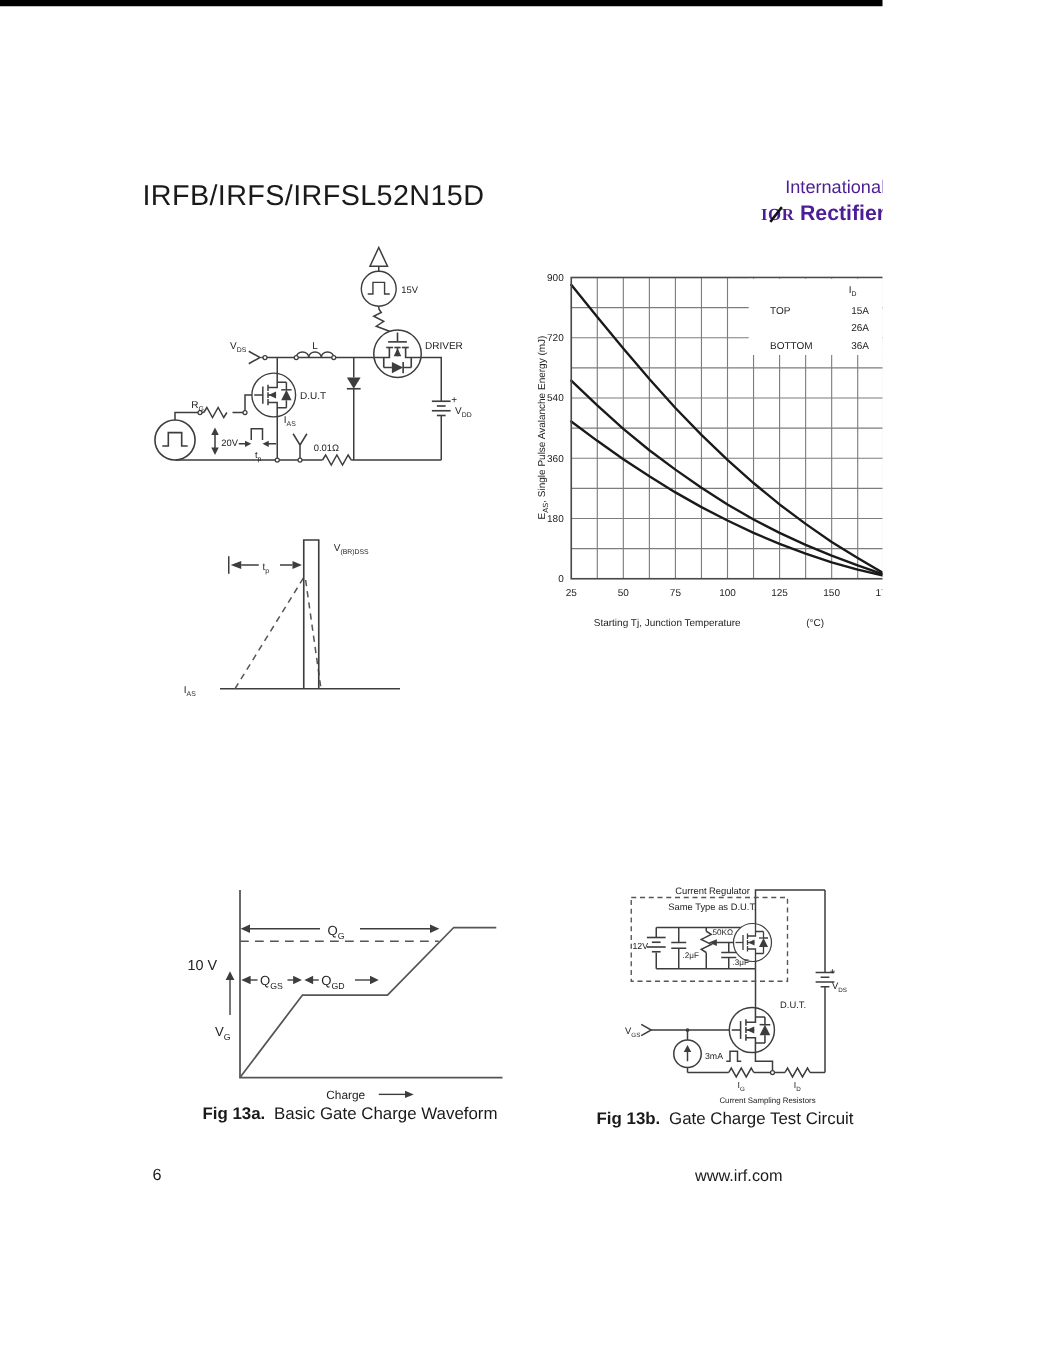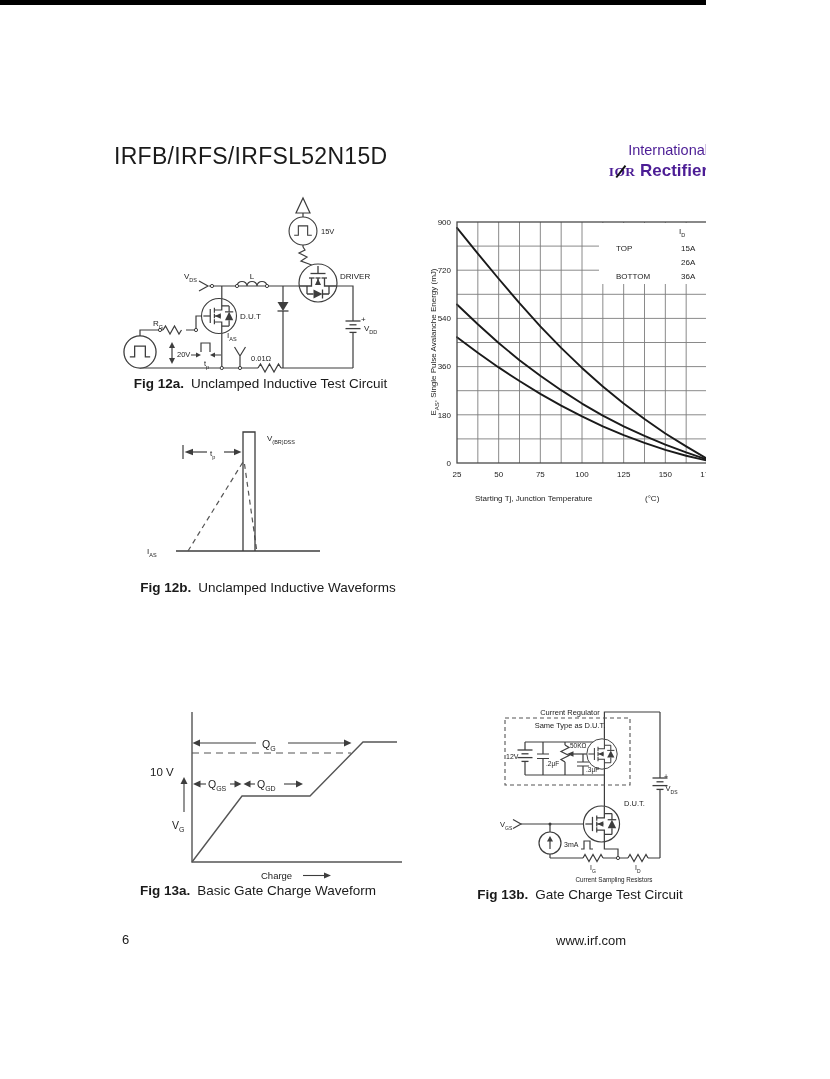--- a/index.html
+++ b/index.html
@@ -131,43 +131,37 @@
       <text class="lbl8" x="240" y="319">D.U.T</text>
       <text x="153" y="326"><tspan class="lbl8">R</tspan><tspan class="sub55" dy="2.5">G</tspan></text>
       <text class="lbl75" x="177" y="357">20V</text>
       <text x="204" y="366"><tspan class="lbl75">t</tspan><tspan class="sub55" dy="2.5">p</tspan></text>
       <text x="227" y="338"><tspan class="lbl8">I</tspan><tspan class="sub55" dy="2.5">AS</tspan></text>
       <text class="lbl75" x="251" y="361">0.01Ω</text>
       <text class="lbl8" x="361" y="322">+</text>
       <text x="364" y="331"><tspan class="lbl8">V</tspan><tspan class="sub55" dy="2.5">DD</tspan></text>
     </g>
   </svg>
-  <div class="abs cap" style="left:118px;top:376px;width:285px;">
-    <span class="fg">Fig 12a.</span><span class="tx">Unclamped Inductive Test Circuit</span>
-  </div>
 
   <svg class="abs" style="left:140px;top:420px;" width="260" height="145" viewBox="140 420 260 145">
     <path class="wire2" d="M176,551 H320"></path>
     <path d="M188,551 L243,462" stroke="#555" stroke-width="1.2" stroke-dasharray="5,4" fill="none"></path>
     <path d="M244.5,464 L256.5,549" stroke="#555" stroke-width="1.2" stroke-dasharray="5,4" fill="none"></path>
     <path class="wire2" d="M243,551 V432 H255 V551"></path>
     <g>
       <line x1="183" y1="445" x2="183" y2="459" stroke="#3d3d3d" stroke-width="1.2"></line>
       <line x1="193" y1="452" x2="207" y2="452" stroke="#3d3d3d" stroke-width="1.2"></line>
       <line x1="224" y1="452" x2="234" y2="452" stroke="#3d3d3d" stroke-width="1.2"></line>
       <polygon class="fillp" points="184.5,452 193,448.8 193,455.2"></polygon>
       <polygon class="fillp" points="241.5,452 234,448.8 234,455.2"></polygon>
     </g>
     <text x="210" y="456"><tspan class="lbl8">t</tspan><tspan class="sub55" dy="2.5">p</tspan></text>
     <text x="267" y="441"><tspan class="lbl8">V</tspan><tspan class="sub55" dy="2.5">(BR)DSS</tspan></text>
     <text x="147" y="554"><tspan class="lbl8">I</tspan><tspan class="sub55" dy="2.5">AS</tspan></text>
   </svg>
-  <div class="abs cap" style="left:138px;top:580px;width:260px;">
-    <span class="fg">Fig 12b.</span><span class="tx">Unclamped Inductive Waveforms</span>
-  </div>
 
   <svg class="abs" style="left:425px;top:210px;" width="295" height="305" viewBox="425 210 295 305">
     <rect x="457" y="222" width="250" height="241" fill="#fff"></rect>
     <g id="chart-grid">
         <line x1="477.8333333333333" x2="477.8333333333333" y1="222" y2="463"></line>
         <line x1="498.6666666666667" x2="498.6666666666667" y1="222" y2="463"></line>
         <line x1="519.5" x2="519.5" y1="222" y2="463"></line>
         <line x1="540.3333333333334" x2="540.3333333333334" y1="222" y2="463"></line>
         <line x1="561.1666666666666" x2="561.1666666666666" y1="222" y2="463"></line>
         <line x1="582" x2="582" y1="222" y2="463"></line>
@@ -250,21 +244,21 @@
       <line x1="184" y1="812" x2="184" y2="781" stroke="#3d3d3d" stroke-width="1.1"></line>
       <polygon class="fillp" points="184,777 180.5,784 187.5,784"></polygon>
     </g>
     <text x="172" y="829"><tspan class="big10">V</tspan><tspan class="sub7" dy="3">G</tspan></text>
     <text class="mid9" x="261" y="879">Charge</text>
     <g>
       <line x1="303" y1="875.5" x2="325" y2="875.5" stroke="#3d3d3d" stroke-width="1.1"></line>
       <polygon class="fillp" points="331,875.5 324,872.6 324,878.4"></polygon>
     </g>
   </svg>
-  <div class="abs cap" style="left:124px;top:883px;width:268px;">
+  <div class="abs cap" style="left:146px;top:883px;width:268px;">
     <span class="fg">Fig 13a.</span><span class="tx">Basic Gate Charge Waveform</span>
   </div>
 
   <svg class="abs" style="left:490px;top:698px;" width="200" height="195" viewBox="490 698 200 195">
     <g>
       <path class="wire" d="M525,742 H604.4 M525,742 V750 M525,762 V775"></path>
       <path class="wire" d="M537,754 H549 M537,758.5 H549 M543,742 V754 M543,758.5 V775"></path>
       <path class="wire" d="M565,742 V745 M565,745 l4,2.5 l-8,4 l8,4 l-8,4 l4,2.5 M565,762 V775"></path>
       <path class="wire" d="M573,754 H586.8"></path>
       <polygon class="fillp" points="567,754 573.5,751.3 573.5,756.7"></polygon>

